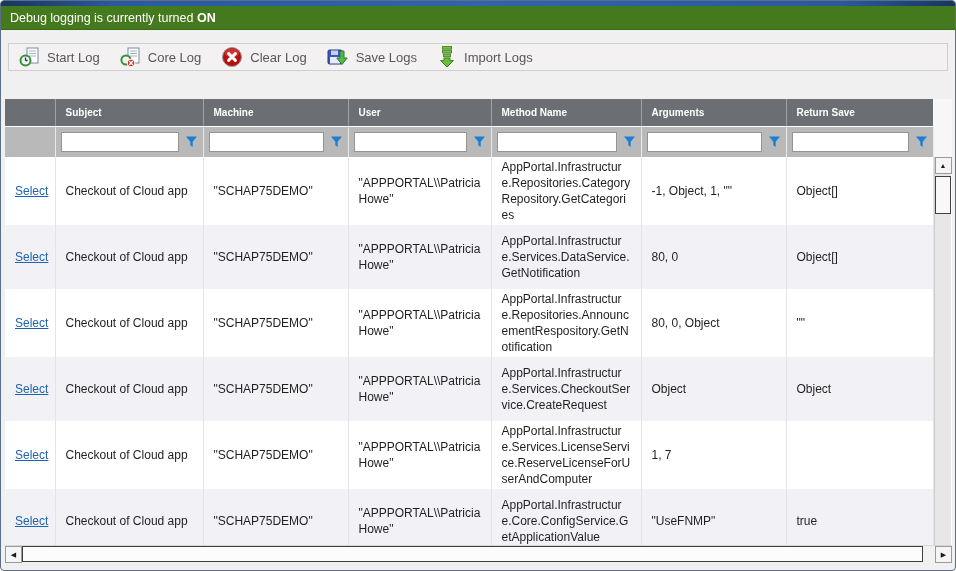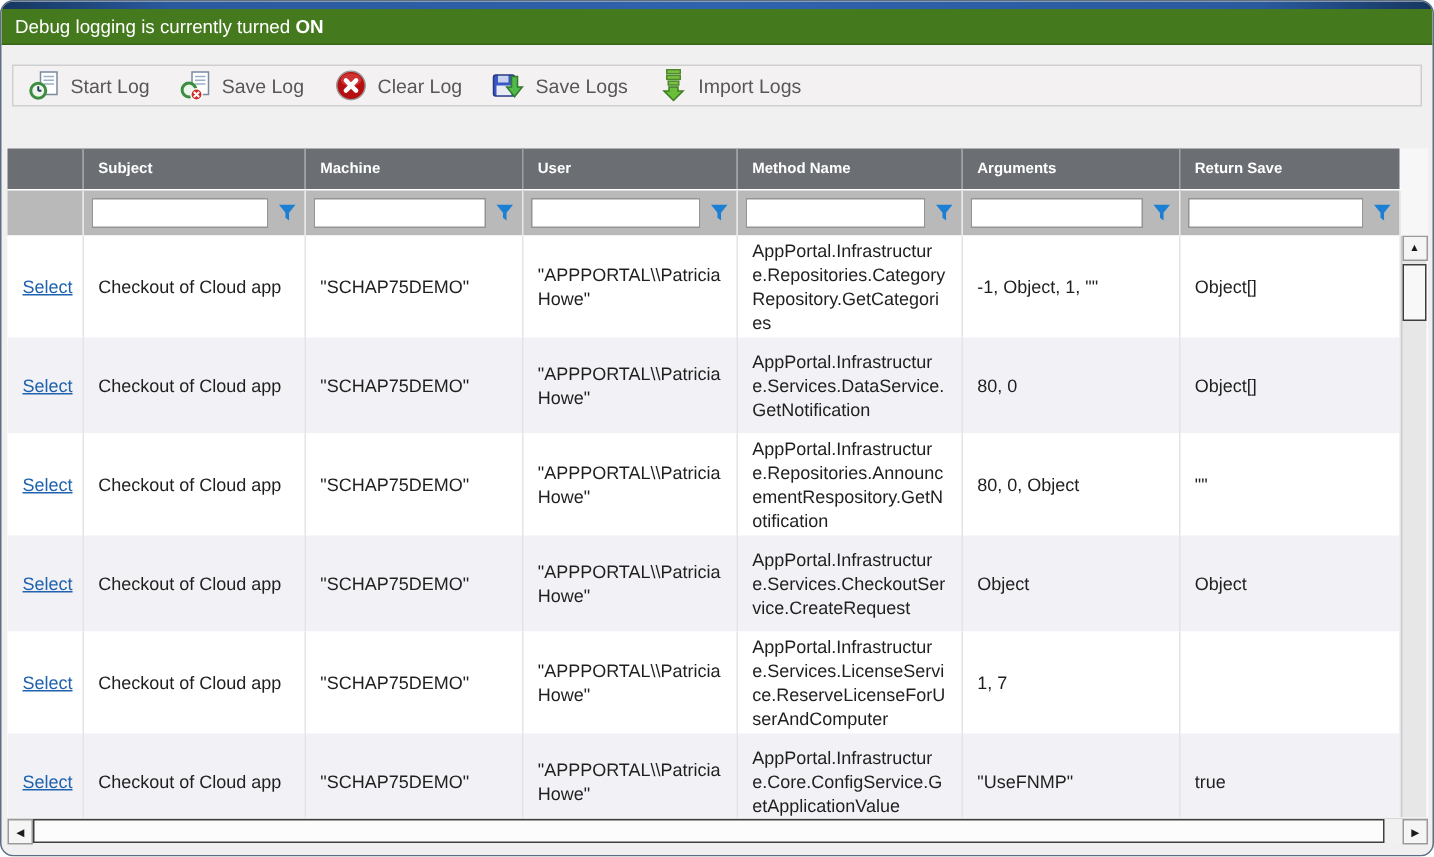--- a/index.html
+++ b/index.html
@@ -1,19 +1,19 @@
 <!DOCTYPE html>
 <html><head>
 <meta charset="utf-8">
 <style>
   * { box-sizing: border-box; margin: 0; padding: 0; }
   html,body { background:#fff; font-family:"Liberation Sans", sans-serif; }
   .window {
     position:relative; width:956px; height:571px;
-    border:1px solid #5c6f85; border-radius:9px; overflow:hidden;
+    border:1px solid #5c6f85; border-radius:4px; overflow:hidden;
     background:#f0f0f0;
   }
   .top-strip { height:5px; background:linear-gradient(90deg,#16365f 0%,#2a5a9e 12%,#2f63ad 50%,#2a5a9e 88%,#16365f 100%); }
   .banner {
     height:24px; line-height:24px; padding:0 9px;
     background:#45791d; color:#fff; font-size:12.5px;
     border-bottom:1px solid #3a6716;
   }
   .banner b { font-weight:bold; }
 
@@ -101,21 +101,21 @@
     <div class="tb-btn">
       <svg class="icon" width="21" height="20" viewBox="0 0 21 20">
         <rect x="8" y="1" width="11" height="15" fill="#fff" stroke="#7a8aa0"></rect>
         <line x1="10" y1="4" x2="17" y2="4" stroke="#9ab0c8"></line>
         <line x1="10" y1="6.5" x2="17" y2="6.5" stroke="#9ab0c8"></line>
         <line x1="10" y1="9" x2="17" y2="9" stroke="#9ab0c8"></line>
         <circle cx="6" cy="13" r="4.6" fill="#eef6ec" stroke="#3d8d40" stroke-width="2"></circle>
         <circle cx="11" cy="16" r="3.8" fill="#cf2a27" stroke="#fff" stroke-width="1"></circle>
         <path d="M9.6 14.6 L12.4 17.4 M12.4 14.6 L9.6 17.4" stroke="#fff" stroke-width="1.4" stroke-linecap="round"></path>
       </svg>
-      <span class="lbl">Save Log</span>
+      <span class="lbl">Core Log</span>
     </div>
     <div class="tb-btn">
       <svg class="icon" width="22" height="22" viewBox="0 0 22 22">
         <circle cx="11" cy="11" r="9.5" fill="#b60f0f" stroke="#9a9a9a"></circle>
         <ellipse cx="11" cy="7.2" rx="7" ry="4.4" fill="#e45050" opacity="0.55"></ellipse>
         <path d="M7.6 7.6 L14.4 14.4 M14.4 7.6 L7.6 14.4" stroke="#fff" stroke-width="3" stroke-linecap="round"></path>
       </svg>
       <span class="lbl">Clear Log</span>
     </div>
     <div class="tb-btn">

